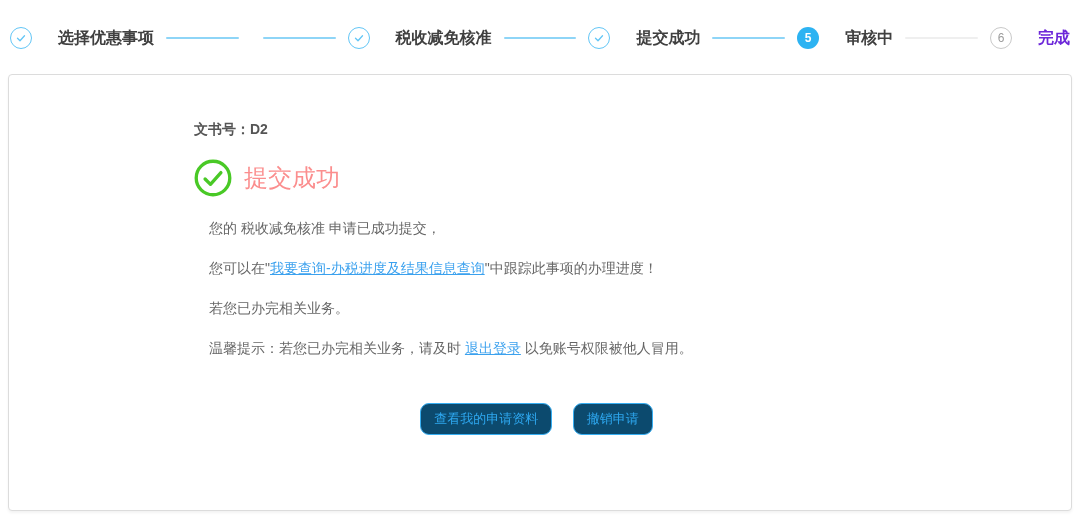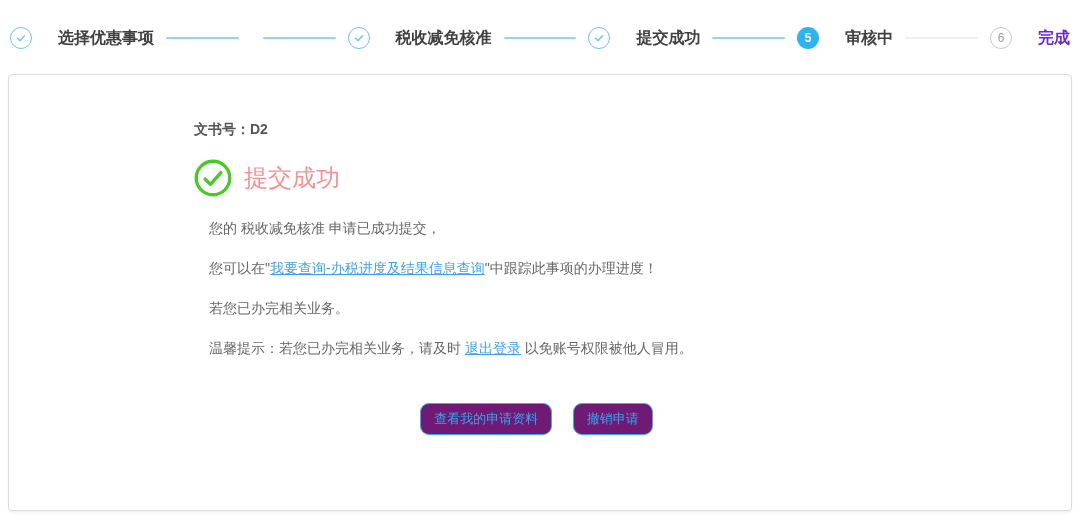--- a/index.html
+++ b/index.html
@@ -79,21 +79,21 @@
   .msg:first-of-type { margin-top: 16px; }
   .inline-link {
     color: #3ba1ee; text-decoration: underline; cursor: pointer; text-align: center;
   }
   .btn-row {
     margin-top: 46px;
     text-align: center;
   }
   .outline-btn {
     display: inline-block;
-    background: #701a75;
+    background: #0c4a6e;
     border: 1px solid #36aef2;
     color: #2ea7ef;
     font-size: 13px;
     font-family: "Liberation Sans", "DejaVu Sans", sans-serif;
     padding: 6px 13px;
     border-radius: 9px;
     cursor: pointer;
     margin: 0 8px;
   }
 </style>

